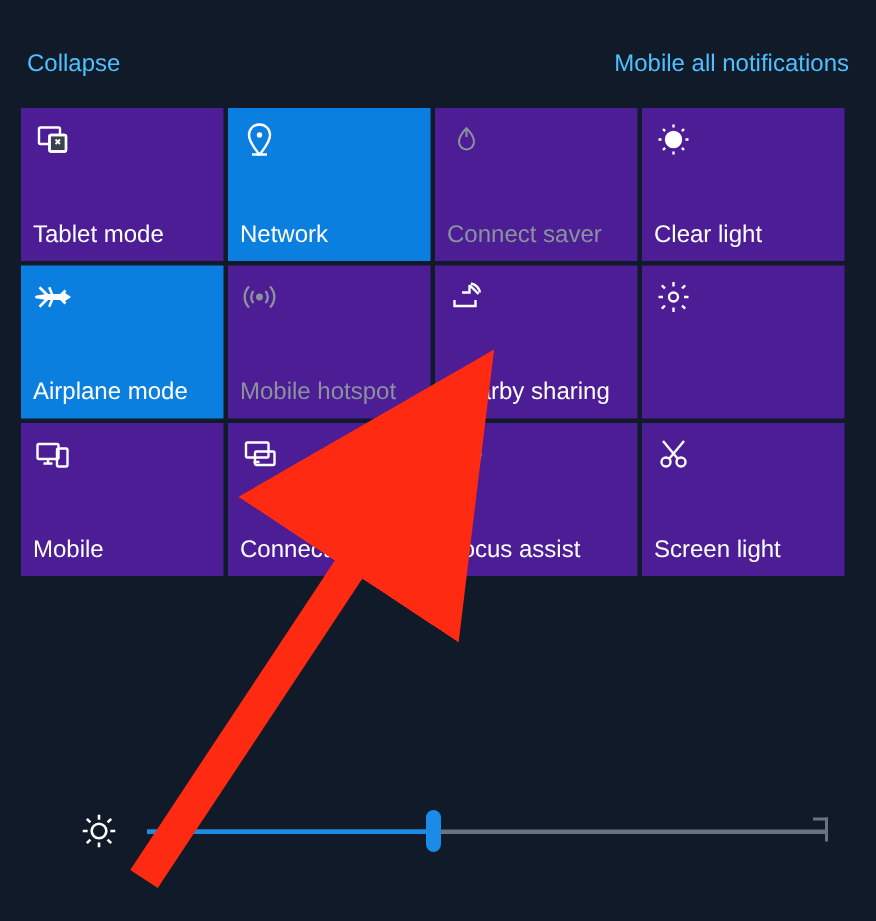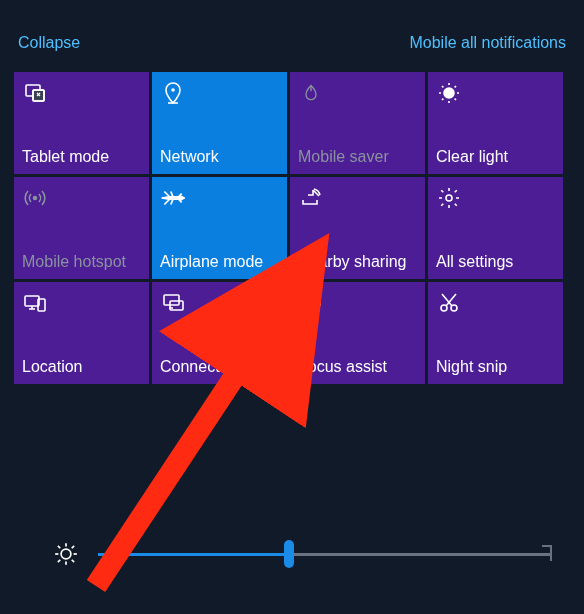--- a/index.html
+++ b/index.html
@@ -150,90 +150,89 @@
       </span>
       <span class="label">Network</span>
     </div>
     <div class="tile dim">
       <span class="icon">
         <svg viewBox="0 0 24 24" width="20" height="24" fill="none" stroke="currentColor" stroke-width="1.6">
           <path d="M12 3 C12 3 6 9 6 14 a6 6 0 0 0 12 0 C18 9 12 3 12 3z"></path>
           <line x1="12" y1="10" x2="12" y2="3"></line>
         </svg>
       </span>
-      <span class="label">Mobile saver</span>
+      <span class="label">Connect saver</span>
     </div>
     <div class="tile">
       <span class="icon">
         <svg viewBox="0 0 24 24" width="24" height="24" fill="none" stroke="currentColor" stroke-width="1.6">
           <circle cx="12" cy="12" r="5" fill="currentColor"></circle>
           <line x1="12" y1="2" x2="12" y2="4"></line>
           <line x1="12" y1="20" x2="12" y2="22"></line>
           <line x1="2" y1="12" x2="4" y2="12"></line>
           <line x1="20" y1="12" x2="22" y2="12"></line>
           <line x1="5" y1="5" x2="6.4" y2="6.4"></line>
           <line x1="17.6" y1="17.6" x2="19" y2="19"></line>
           <line x1="5" y1="19" x2="6.4" y2="17.6"></line>
           <line x1="17.6" y1="6.4" x2="19" y2="5"></line>
         </svg>
       </span>
       <span class="label">Clear light</span>
     </div>
+    <div class="tile active">
+      <span class="icon">
+        <svg viewBox="0 0 24 24" width="26" height="26" fill="none" stroke="currentColor" stroke-width="1.6">
+          <path d="M2 12 L22 12 M10 12 L4 6 M10 12 L4 18 M16 12 L20 8 M16 12 L20 16 M22 12 l-3 -2 v4 z"></path>
+          <path d="M2 12 l6 -1 l9 0 l5 1 l-5 1 l-9 0 z M10 6 l2 5 M10 18 l2 -5" stroke-linejoin="round"></path>
+        </svg>
+      </span>
+      <span class="label">Airplane mode</span>
+    </div>
     <div class="tile dim">
       <span class="icon">
         <svg viewBox="0 0 24 24" width="24" height="24" fill="none" stroke="currentColor" stroke-width="1.6">
           <circle cx="12" cy="12" r="1.5" fill="currentColor"></circle>
           <path d="M8 8 a6 6 0 0 0 0 8"></path>
           <path d="M16 8 a6 6 0 0 1 0 8"></path>
           <path d="M5 5 a10 10 0 0 0 0 14"></path>
           <path d="M19 5 a10 10 0 0 1 0 14"></path>
         </svg>
       </span>
       <span class="label">Mobile hotspot</span>
     </div>
-    <div class="tile active">
-      <span class="icon">
-        <svg viewBox="0 0 24 24" width="26" height="26" fill="none" stroke="currentColor" stroke-width="1.6">
-          <path d="M2 12 L22 12 M10 12 L4 6 M10 12 L4 18 M16 12 L20 8 M16 12 L20 16 M22 12 l-3 -2 v4 z"></path>
-          <path d="M2 12 l6 -1 l9 0 l5 1 l-5 1 l-9 0 z M10 6 l2 5 M10 18 l2 -5" stroke-linejoin="round"></path>
-        </svg>
-      </span>
-      <span class="label">Airplane mode</span>
-    </div>
     <div class="tile">
       <span class="icon">
         <svg viewBox="0 0 24 24" width="24" height="24" fill="none" stroke="currentColor" stroke-width="1.6">
           <path d="M4 14 v4 h14 v-4"></path>
           <path d="M14 4 l6 6 M14 4 v5 h-5"></path>
           <path d="M20 4 a4 4 0 0 1 0 0"></path>
           <path d="M15 3 a8 8 0 0 1 6 6"></path>
         </svg>
       </span>
       <span class="label">Nearby sharing</span>
     </div>
     <div class="tile">
       <span class="icon">
         <svg viewBox="0 0 24 24" width="24" height="24" fill="none" stroke="currentColor" stroke-width="1.6">
           <circle cx="12" cy="12" r="3"></circle>
           <path d="M12 2v3M12 19v3M4.2 4.2l2.1 2.1M17.7 17.7l2.1 2.1M2 12h3M19 12h3M4.2 19.8l2.1-2.1M17.7 6.3l2.1-2.1"></path>
         </svg>
       </span>
-      <span class="label">All settings</span>
     </div>
     <div class="tile">
       <span class="icon">
         <svg viewBox="0 0 24 24" width="26" height="24" fill="none" stroke="currentColor" stroke-width="1.6">
           <rect x="2" y="5" width="14" height="10" rx="1"></rect>
           <line x1="6" y1="18" x2="12" y2="18"></line>
           <line x1="9" y1="15" x2="9" y2="18"></line>
           <rect x="15" y="8" width="7" height="12" rx="1"></rect>
           <line x1="18.5" y1="18" x2="18.5" y2="18"></line>
         </svg>
       </span>
-      <span class="label">Location</span>
+      <span class="label">Mobile</span>
     </div>
     <div class="tile">
       <span class="icon">
         <svg viewBox="0 0 24 24" width="26" height="24" fill="none" stroke="currentColor" stroke-width="1.6">
           <rect x="3" y="4" width="15" height="10" rx="1"></rect>
           <rect x="9" y="10" width="13" height="9" rx="1"></rect>
           <line x1="8" y1="17" x2="12" y2="17"></line>
         </svg>
       </span>
       <span class="label">Connect</span>
@@ -248,21 +247,21 @@
     </div>
     <div class="tile">
       <span class="icon">
         <svg viewBox="0 0 24 24" width="24" height="24" fill="none" stroke="currentColor" stroke-width="1.6">
           <circle cx="7" cy="17" r="3"></circle>
           <circle cx="17" cy="17" r="3"></circle>
           <line x1="9" y1="15" x2="19" y2="3"></line>
           <line x1="15" y1="15" x2="5" y2="3"></line>
         </svg>
       </span>
-      <span class="label">Night snip</span>
+      <span class="label">Screen light</span>
     </div>
   </div>
 
 <div class="brightness">
   <span class="sun-icon">
     <svg viewBox="0 0 24 24" width="26" height="26" fill="none" stroke="currentColor" stroke-width="1.6">
       <circle cx="12" cy="12" r="4.5"></circle>
       <line x1="12" y1="2" x2="12" y2="5"></line>
       <line x1="12" y1="19" x2="12" y2="22"></line>
       <line x1="2" y1="12" x2="5" y2="12"></line>

